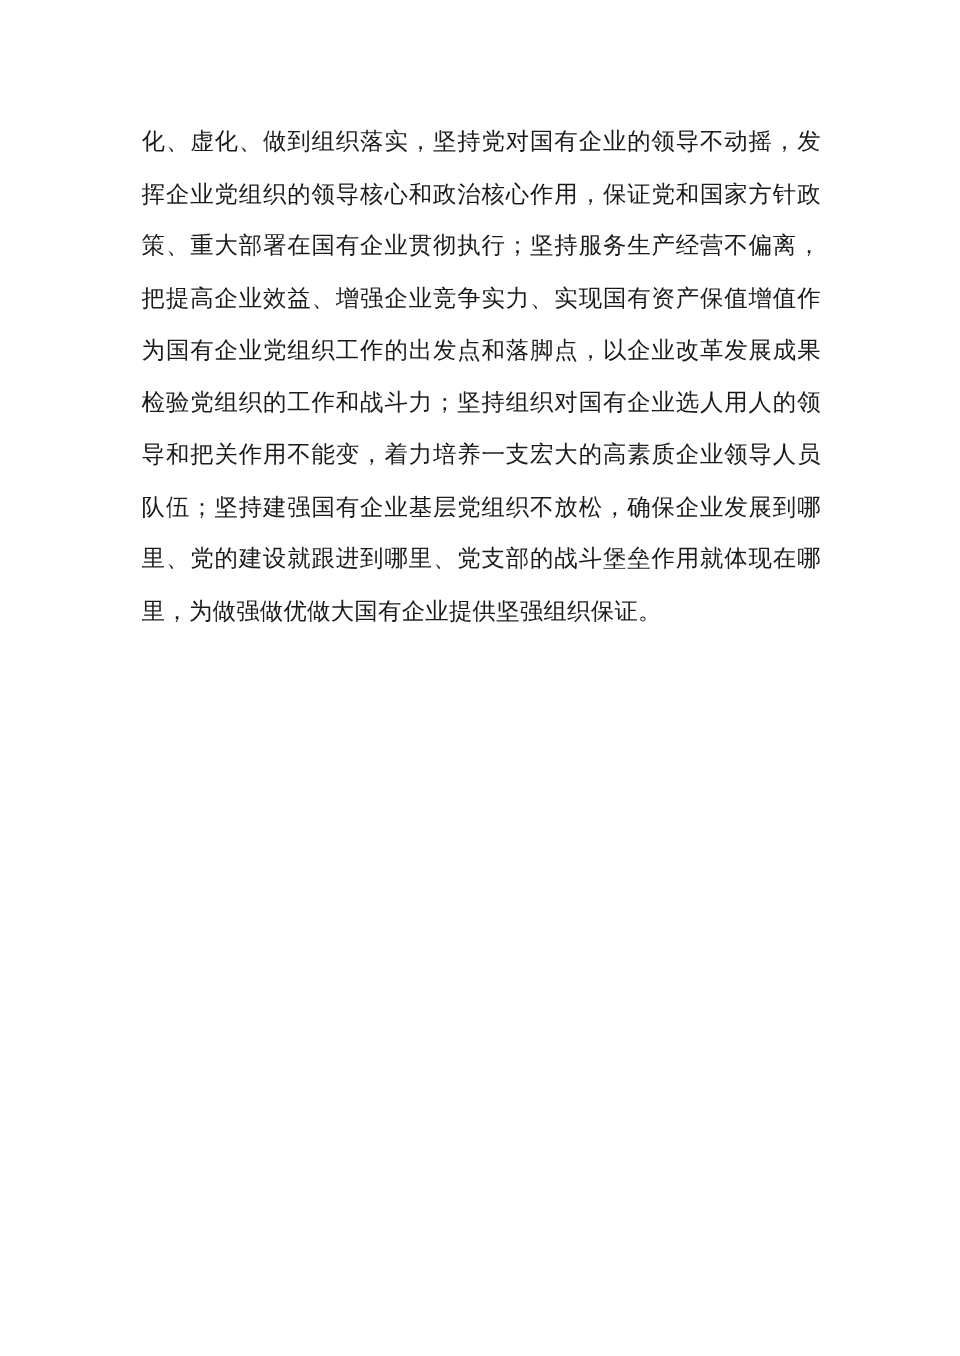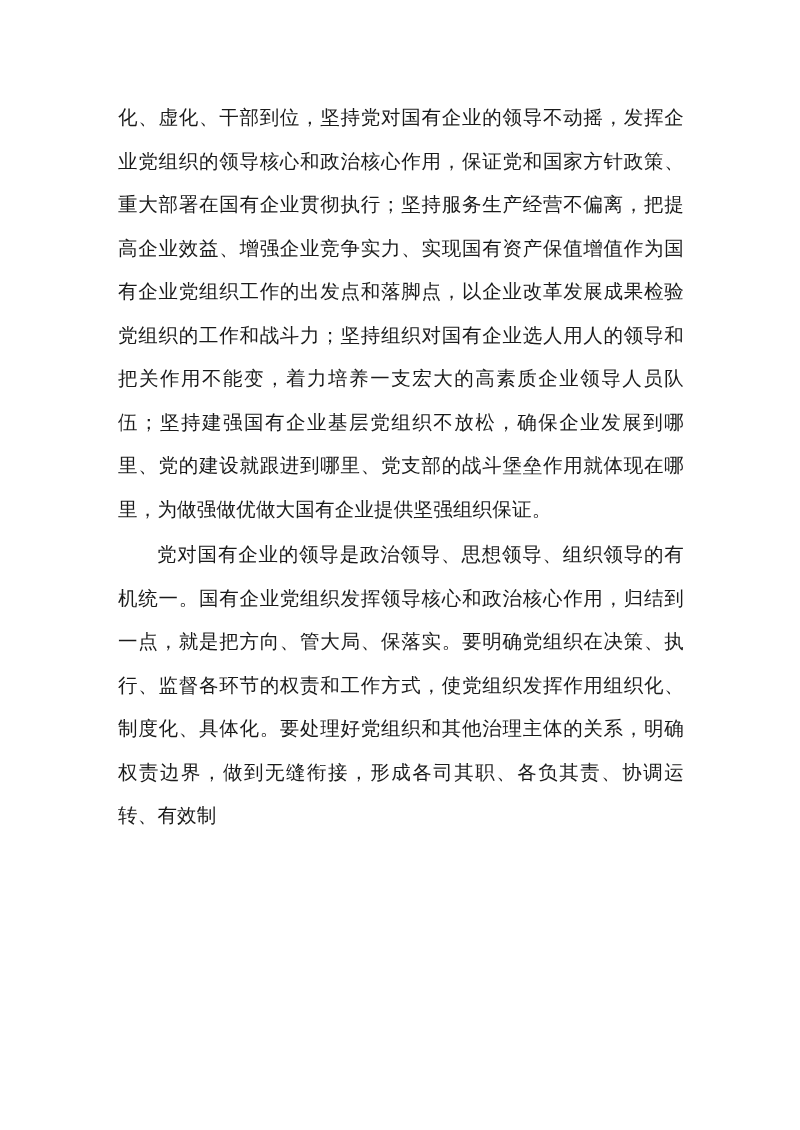--- a/index.html
+++ b/index.html
@@ -38,16 +38,15 @@
   }
   .para.indent {
     text-indent: 39px;
   }
 </style>
 </head>
 <body>
 
 <div class="page">
   <div class="page-body">
-    <p class="para">化、虚化、干部到位，坚持党对国有企业的领导不动摇，发挥企业党组织的领导核心和政治核心作用，保证党和国家方针政策、重大部署在国有企业贯彻执行；坚持服务生产经营不偏离，把提高企业效益、增强企业竞争实力、实现国有资产保值增值作为国有企业党组织工作的出发点和落脚点，以企业改革发展成果检验党组织的工作和战斗力；坚持组织对国有企业选人用人的领导和把关作用不能变，着力培养一支宏大的高素质企业领导人员队伍；坚持建强国有企业基层党组织不放松，确保企业发展到哪里、党的建设就跟进到哪里、党支部的战斗堡垒作用就体现在哪里，为做强做优做大国有企业提供坚强组织保证。</p>
-    <p class="para indent">党对国有企业的领导是政治领导、思想领导、组织领导的有机统一。国有企业党组织发挥领导核心和政治核心作用，归结到一点，就是把方向、管大局、保落实。要明确党组织在决策、执行、监督各环节的权责和工作方式，使党组织发挥作用组织化、制度化、具体化。要处理好党组织和其他治理主体的关系，明确权责边界，做到无缝衔接，形成各司其职、各负其责、协调运转、有效制</p>
+    <p class="para">化、虚化、做到组织落实，坚持党对国有企业的领导不动摇，发挥企业党组织的领导核心和政治核心作用，保证党和国家方针政策、重大部署在国有企业贯彻执行；坚持服务生产经营不偏离，把提高企业效益、增强企业竞争实力、实现国有资产保值增值作为国有企业党组织工作的出发点和落脚点，以企业改革发展成果检验党组织的工作和战斗力；坚持组织对国有企业选人用人的领导和把关作用不能变，着力培养一支宏大的高素质企业领导人员队伍；坚持建强国有企业基层党组织不放松，确保企业发展到哪里、党的建设就跟进到哪里、党支部的战斗堡垒作用就体现在哪里，为做强做优做大国有企业提供坚强组织保证。</p>
   </div>
 </div>
 
 </body></html>

